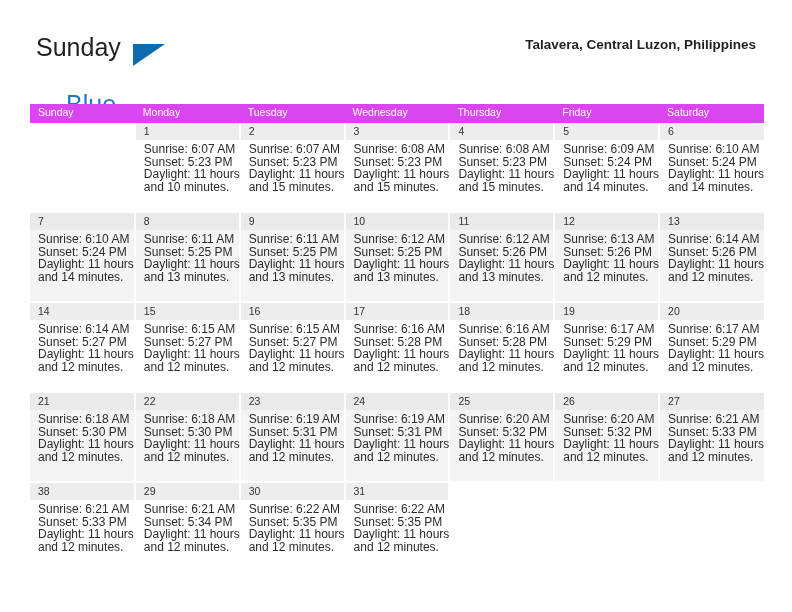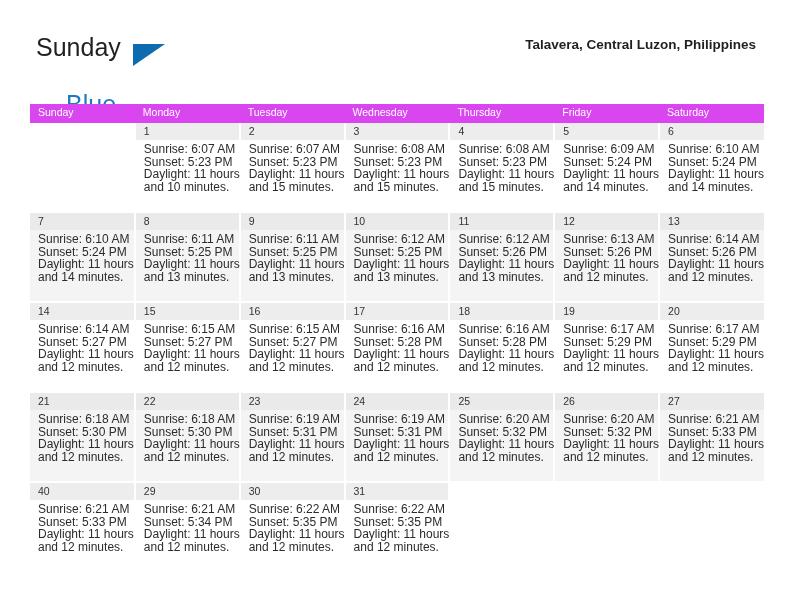--- a/index.html
+++ b/index.html
@@ -481,21 +481,21 @@
                 <div>Sunset: 5:33 PM</div>
                 <div>Daylight: 11 hours</div>
                 <div>and 12 minutes.</div>
               </div>
             </div>
           </td>
         </tr>
         <tr>
           <td>
             <div class="cell-inner">
-              <div class="daynum-bar">40</div>
+              <div class="daynum-bar">38</div>
               <div class="cell-lines">
                 <div>Sunrise: 6:21 AM</div>
                 <div>Sunset: 5:33 PM</div>
                 <div>Daylight: 11 hours</div>
                 <div>and 12 minutes.</div>
               </div>
             </div>
           </td>
           <td>
             <div class="cell-inner">

